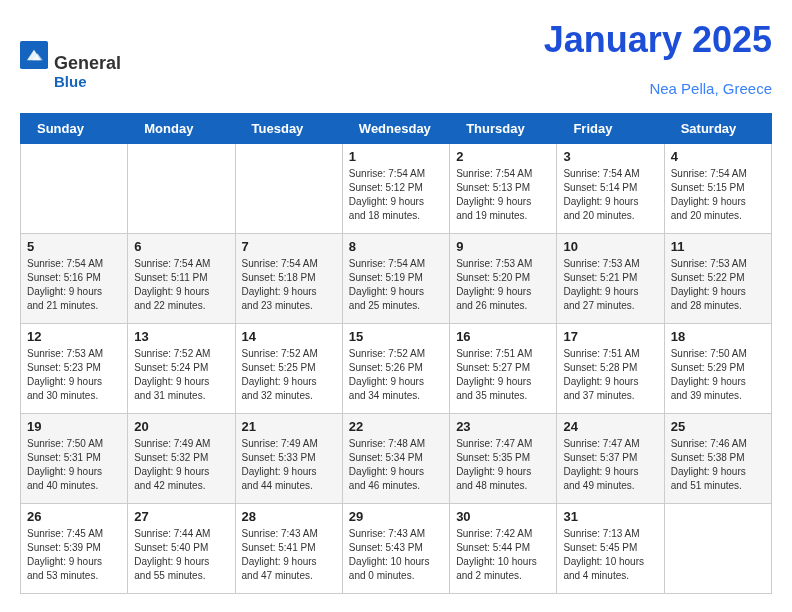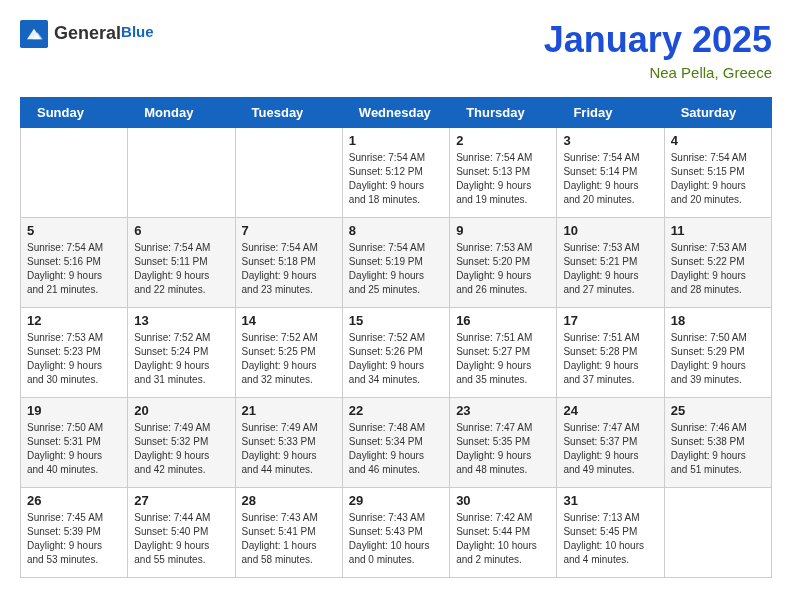--- a/index.html
+++ b/index.html
@@ -16,22 +16,23 @@
       align-items: flex-start;
       margin-bottom: 16px;
     }
     .logo {
       display: flex;
       align-items: center;
       gap: 6px;
     }
     .logo-text {
       display: flex;
-      flex-direction: row;
+      flex-direction: column;
       line-height: 1.1;
+      margin-top: 34px;
     }
     .logo-general {
       font-size: 18px;
       font-weight: bold;
       color: #333;
     }
     .logo-blue {
       font-size: 15px;
       font-weight: bold;
       color: #1565c0;
@@ -44,22 +45,22 @@
       text-align: right;
     }
     .month-title {
       font-size: 36px;
       font-weight: bold;
       color: #1d4ed8;
       line-height: 1.1;
     }
     .location {
       font-size: 15px;
-      color: #4d7c0f;
-      margin-top: 4px;
+      color: #3b82f6;
+      margin-top: 20px;
     }
     table {
       width: 100%;
       border-collapse: collapse;
       table-layout: fixed;
     }
     thead th {
       background: #1565c0;
       color: #fff;
       font-size: 13px;
@@ -242,21 +243,21 @@
         <td>
           <div class="day-num">26</div>
           <div class="day-info"><span>Sunrise: 7:45 AM</span><br><span>Sunset: 5:39 PM</span><br><span>Daylight: 9 hours and 53 minutes.</span></div>
         </td>
         <td>
           <div class="day-num">27</div>
           <div class="day-info"><span>Sunrise: 7:44 AM</span><br><span>Sunset: 5:40 PM</span><br><span>Daylight: 9 hours and 55 minutes.</span></div>
         </td>
         <td>
           <div class="day-num">28</div>
-          <div class="day-info"><span>Sunrise: 7:43 AM</span><br><span>Sunset: 5:41 PM</span><br><span>Daylight: 1 hours and 58 minutes.</span></div>
+          <div class="day-info"><span>Sunrise: 7:43 AM</span><br><span>Sunset: 5:41 PM</span><br><span>Daylight: 9 hours and 47 minutes.</span></div>
         </td>
         <td>
           <div class="day-num">29</div>
           <div class="day-info"><span>Sunrise: 7:43 AM</span><br><span>Sunset: 5:43 PM</span><br><span>Daylight: 10 hours and 0 minutes.</span></div>
         </td>
         <td>
           <div class="day-num">30</div>
           <div class="day-info"><span>Sunrise: 7:42 AM</span><br><span>Sunset: 5:44 PM</span><br><span>Daylight: 10 hours and 2 minutes.</span></div>
         </td>
         <td>

